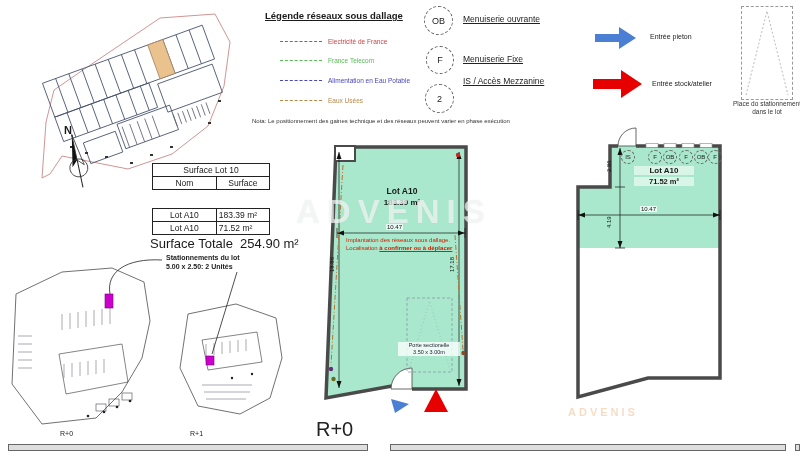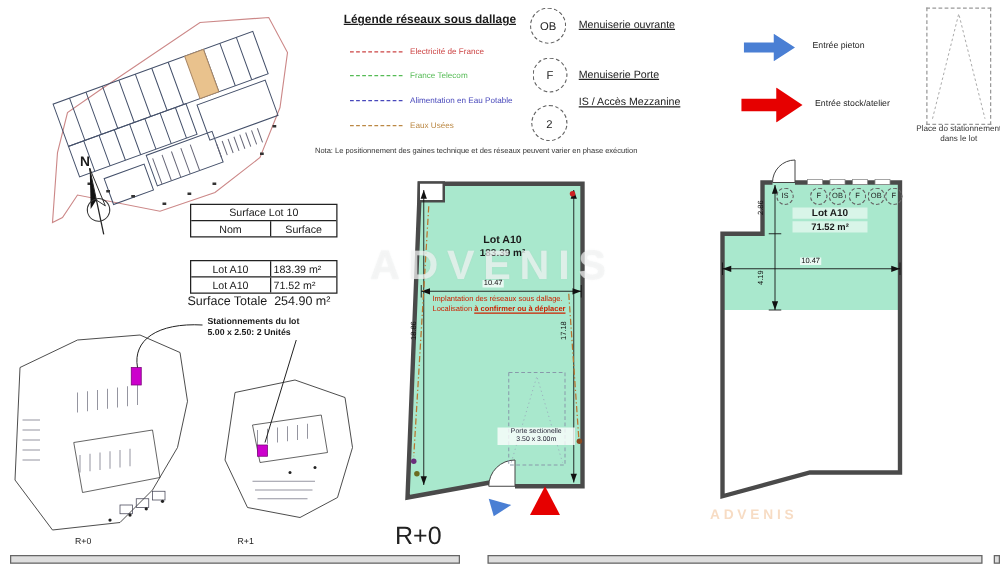--- a/index.html
+++ b/index.html
@@ -21,21 +21,21 @@
   .sym-label{font-size:8.5px;color:#222;text-decoration:underline;}
   .entry-label{font-size:7px;color:#222;}
   
   .park-box{position:absolute;border:1px dashed #999;background:#fff;}
   .park-caption{font-size:6.5px;color:#333;line-height:8px;}
   
   .tbl{position:absolute;border:1px solid #222;background:#fff;font-size:8.5px;}
   .tbl-row{display:flex;border-bottom:1px solid #222;}
   .tbl-row:last-child{border-bottom:none;}
   .tbl-cell{padding:1px 2px;box-sizing:border-box;}
-  .tot{font-size:10px;}
+  .tot{font-size:13px;}
   .stn{font-size:7px;font-weight:bold;line-height:9px;}
   .plan-lot{font-weight:bold;font-size:8.5px;}
   .dim{font-size:6px;color:#111;background:rgba(255,255,255,.75);padding:0 1px;}
   .dim-rot{font-size:6px;color:#111;}
   .rednote{font-size:6px;color:#cc2200;line-height:8px;}
   .rednote u{font-weight:bold;}
   .doorlbl{font-size:5.5px;color:#223;background:rgba(255,255,255,.78);line-height:7px;}
   .big-label{font-size:20px;color:#222;}
   .mini-label{font-size:7px;color:#222;}
   .badge{position:absolute;width:14px;height:14px;border:1px dashed #666;border-radius:50%;
@@ -78,21 +78,21 @@
     </g>
     <g transform="rotate(-12 68 160)">
       <line x1="68" y1="130" x2="68" y2="184" stroke="#222" stroke-width="1"></line>
       <polygon points="68,130 62,162 68,156" fill="#111"></polygon>
       <polygon points="68,130 74,162 68,156" fill="#fff" stroke="#222" stroke-width="0.7"></polygon>
       <circle cx="68" cy="164" r="9" fill="none" stroke="#333" stroke-width="0.8"></circle>
     </g>
   </svg>
   <div class="t" style="left:64px;top:124px;font-size:11px;font-weight:bold;">N</div>
 
-  <div class="t legend-title" style="left:275px;top:10px;">Légende réseaux sous dallage</div>
+  <div class="t legend-title" style="left:265px;top:10px;">Légende réseaux sous dallage</div>
   <div class="legend-row" style="left:280px;top:38px;color:#cc4444;">
     <span class="legend-line"></span>
     <span class="legend-label">Electricité de France</span>
   </div>
   <div class="legend-row" style="left:280px;top:57px;color:#55bb55;">
     <span class="legend-line"></span>
     <span class="legend-label">France Telecom</span>
   </div>
   <div class="legend-row" style="left:280px;top:77px;color:#4848bb;">
     <span class="legend-line"></span>
@@ -104,21 +104,21 @@
   </div>
   <div class="t nota" style="left:252px;top:118px;">Nota: Le positionnement des gaines technique et des réseaux peuvent varier en phase exécution</div>
 
   <div class="sym-circle" style="left:424px;top:6px;width:27px;height:27px;">
     <span>OB</span>
   </div>
   <div class="t sym-label" style="left:463px;top:14px;">Menuiserie ouvrante</div>
   <div class="sym-circle" style="left:426px;top:46px;width:26px;height:26px;">
     <span>F</span>
   </div>
-  <div class="t sym-label" style="left:463px;top:54px;">Menuiserie Porte</div>
+  <div class="t sym-label" style="left:463px;top:54px;">Menuiserie Fixe</div>
   <div class="sym-circle" style="left:425px;top:84px;width:27px;height:27px;">
     <span>2</span>
   </div>
   <div class="t sym-label" style="left:463px;top:76px;">IS / Accès Mezzanine</div>
 
   <svg class="abs" style="left:595px;top:27px;" width="42" height="22" viewBox="0 0 42 22">
     <polygon points="0,7 24,7 24,0 41,11 24,22 24,15 0,15" fill="#4a7fd4"></polygon>
   </svg>
   <div class="t entry-label" style="left:650px;top:33px;">Entrée pieton</div>
   <svg class="abs" style="left:593px;top:70px;" width="50" height="28" viewBox="0 0 50 28">

